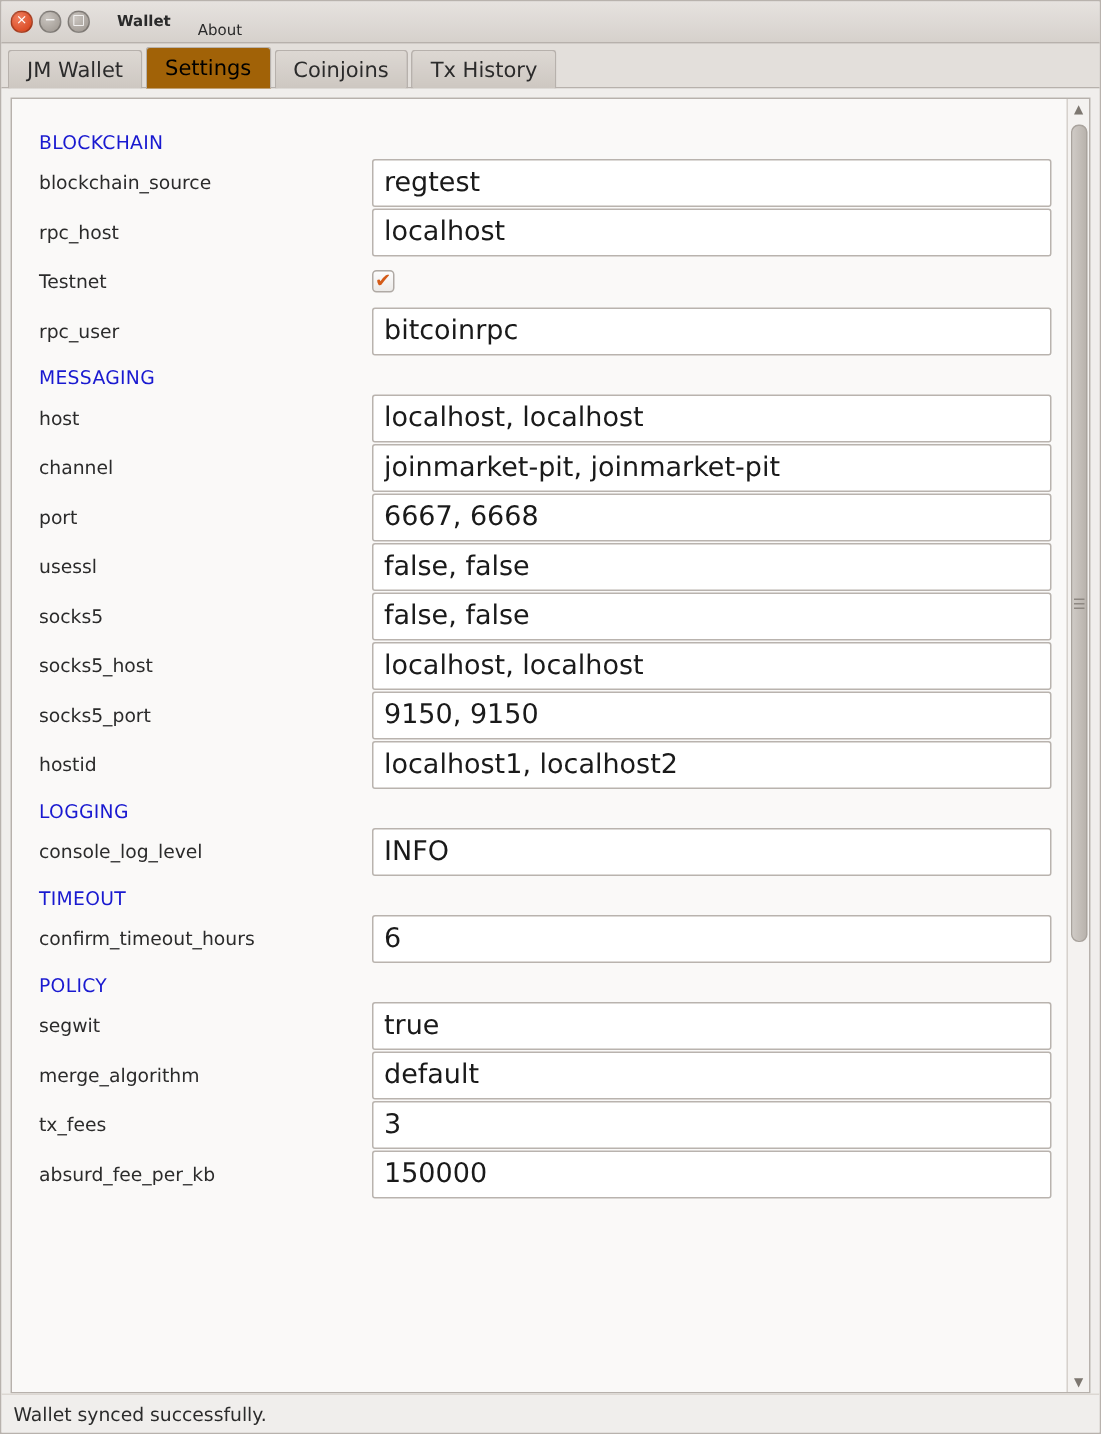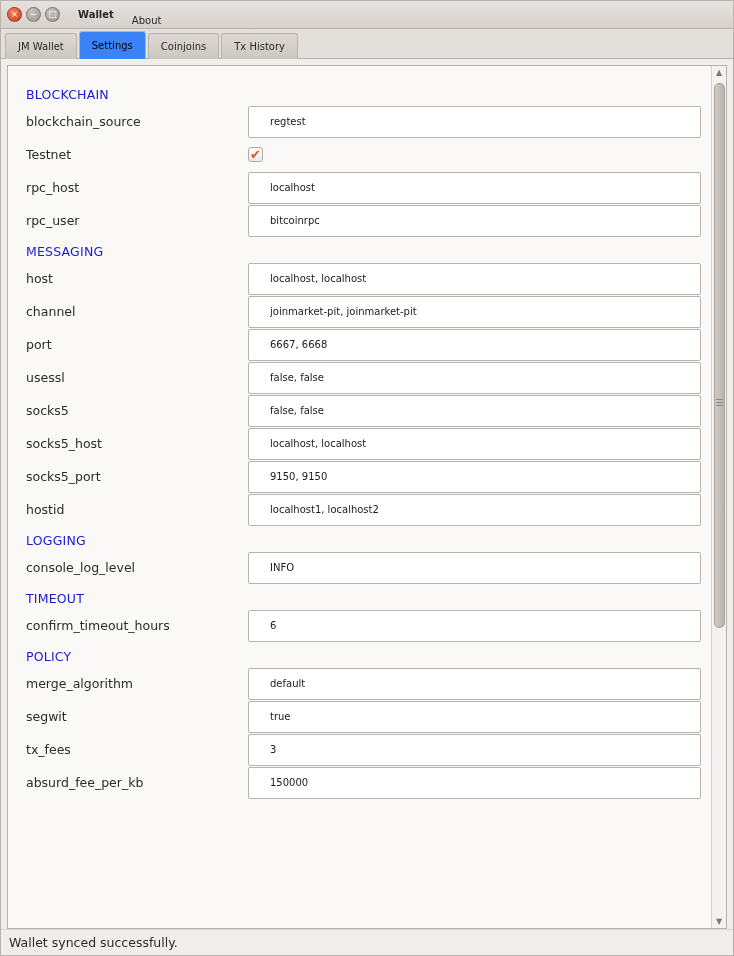--- a/index.html
+++ b/index.html
@@ -45,32 +45,32 @@
     height: 30px;
     background: #e3dfdb;
     border-bottom: 1px solid #b7b1ac;
     display: flex; align-items: flex-end;
     padding-left: 4px;
   }
   .tab {
     height: 26px;
     padding: 0 12px;
     display: flex; align-items: center;
-    font-size: 10px;
+    font-size: 14px;
     color: #2b2b2b;
     border: 1px solid #b7b1ac;
     border-bottom: none;
     border-top-left-radius: 3px;
     border-top-right-radius: 3px;
     background: linear-gradient(to bottom, #ddd8d3, #cdc7c1);
     margin-right: 2px;
     position: relative; top: 1px;
   }
   .tab.active {
-    background: #3b82f6;
+    background: #a16207;
     height: 28px;
     font-weight: normal;
     color: #000;
     z-index: 2;
   }
 
   
   .content {
     flex: 1;
     padding: 6px 6px 0 6px;
@@ -106,23 +106,23 @@
     width: 222px;
     white-space: nowrap;
   }
   .field {
     width: 100%;
     height: 32px;
     border: 1px solid #b9b3ae;
     background: #ffffff;
     border-radius: 2px;
     font-family: "DejaVu Sans", sans-serif;
-    font-size: 10px;
+    font-size: 18px;
     color: #1a1a1a;
-    padding: 0 21px;
+    padding: 0 7px;
     outline: none;
   }
   td.fieldcell { padding-right: 4px; }
   .checkbox {
     width: 15px; height: 15px;
     border: 1px solid #b0aaa5;
     border-radius: 3px;
     background: linear-gradient(to bottom, #fdfdfd, #eceae8);
     display: inline-flex; align-items: center; justify-content: center;
     color: #d45b18;
@@ -204,28 +204,28 @@
         <table class="settings">
           <tbody id="settings-body">
               <tr>
                 <td class="section" colspan="2">BLOCKCHAIN</td>
               </tr>
               <tr>
                 <td class="rowlabel">blockchain_source</td>
                 <td class="fieldcell"><input class="field" type="text" value="regtest" style=""></td>
               </tr>
               <tr>
+                <td class="rowlabel">rpc_host</td>
+                <td class="fieldcell"><input class="field" type="text" value="localhost" style=""></td>
+              </tr>
+              <tr>
                 <td class="rowlabel">Testnet</td>
                 <td class="fieldcell"><span class="checkbox">✔</span></td>
               </tr>
               <tr>
-                <td class="rowlabel">rpc_host</td>
-                <td class="fieldcell"><input class="field" type="text" value="localhost" style=""></td>
-              </tr>
-              <tr>
                 <td class="rowlabel">rpc_user</td>
                 <td class="fieldcell"><input class="field" type="text" value="bitcoinrpc" style=""></td>
               </tr>
               <tr>
                 <td class="section" colspan="2">MESSAGING</td>
               </tr>
               <tr>
                 <td class="rowlabel">host</td>
                 <td class="fieldcell"><input class="field" type="text" value="localhost, localhost" style=""></td>
               </tr>
@@ -268,26 +268,26 @@
                 <td class="section" colspan="2">TIMEOUT</td>
               </tr>
               <tr>
                 <td class="rowlabel">confirm_timeout_hours</td>
                 <td class="fieldcell"><input class="field" type="text" value="6" style=""></td>
               </tr>
               <tr>
                 <td class="section" colspan="2">POLICY</td>
               </tr>
               <tr>
+                <td class="rowlabel">segwit</td>
+                <td class="fieldcell"><input class="field" type="text" value="true" style=""></td>
+              </tr>
+              <tr>
                 <td class="rowlabel">merge_algorithm</td>
                 <td class="fieldcell"><input class="field" type="text" value="default" style=""></td>
-              </tr>
-              <tr>
-                <td class="rowlabel">segwit</td>
-                <td class="fieldcell"><input class="field" type="text" value="true" style=""></td>
               </tr>
               <tr>
                 <td class="rowlabel">tx_fees</td>
                 <td class="fieldcell"><input class="field" type="text" value="3" style=""></td>
               </tr>
               <tr>
                 <td class="rowlabel">absurd_fee_per_kb</td>
                 <td class="fieldcell"><input class="field" type="text" value="150000" style=""></td>
               </tr>
             </tbody>

